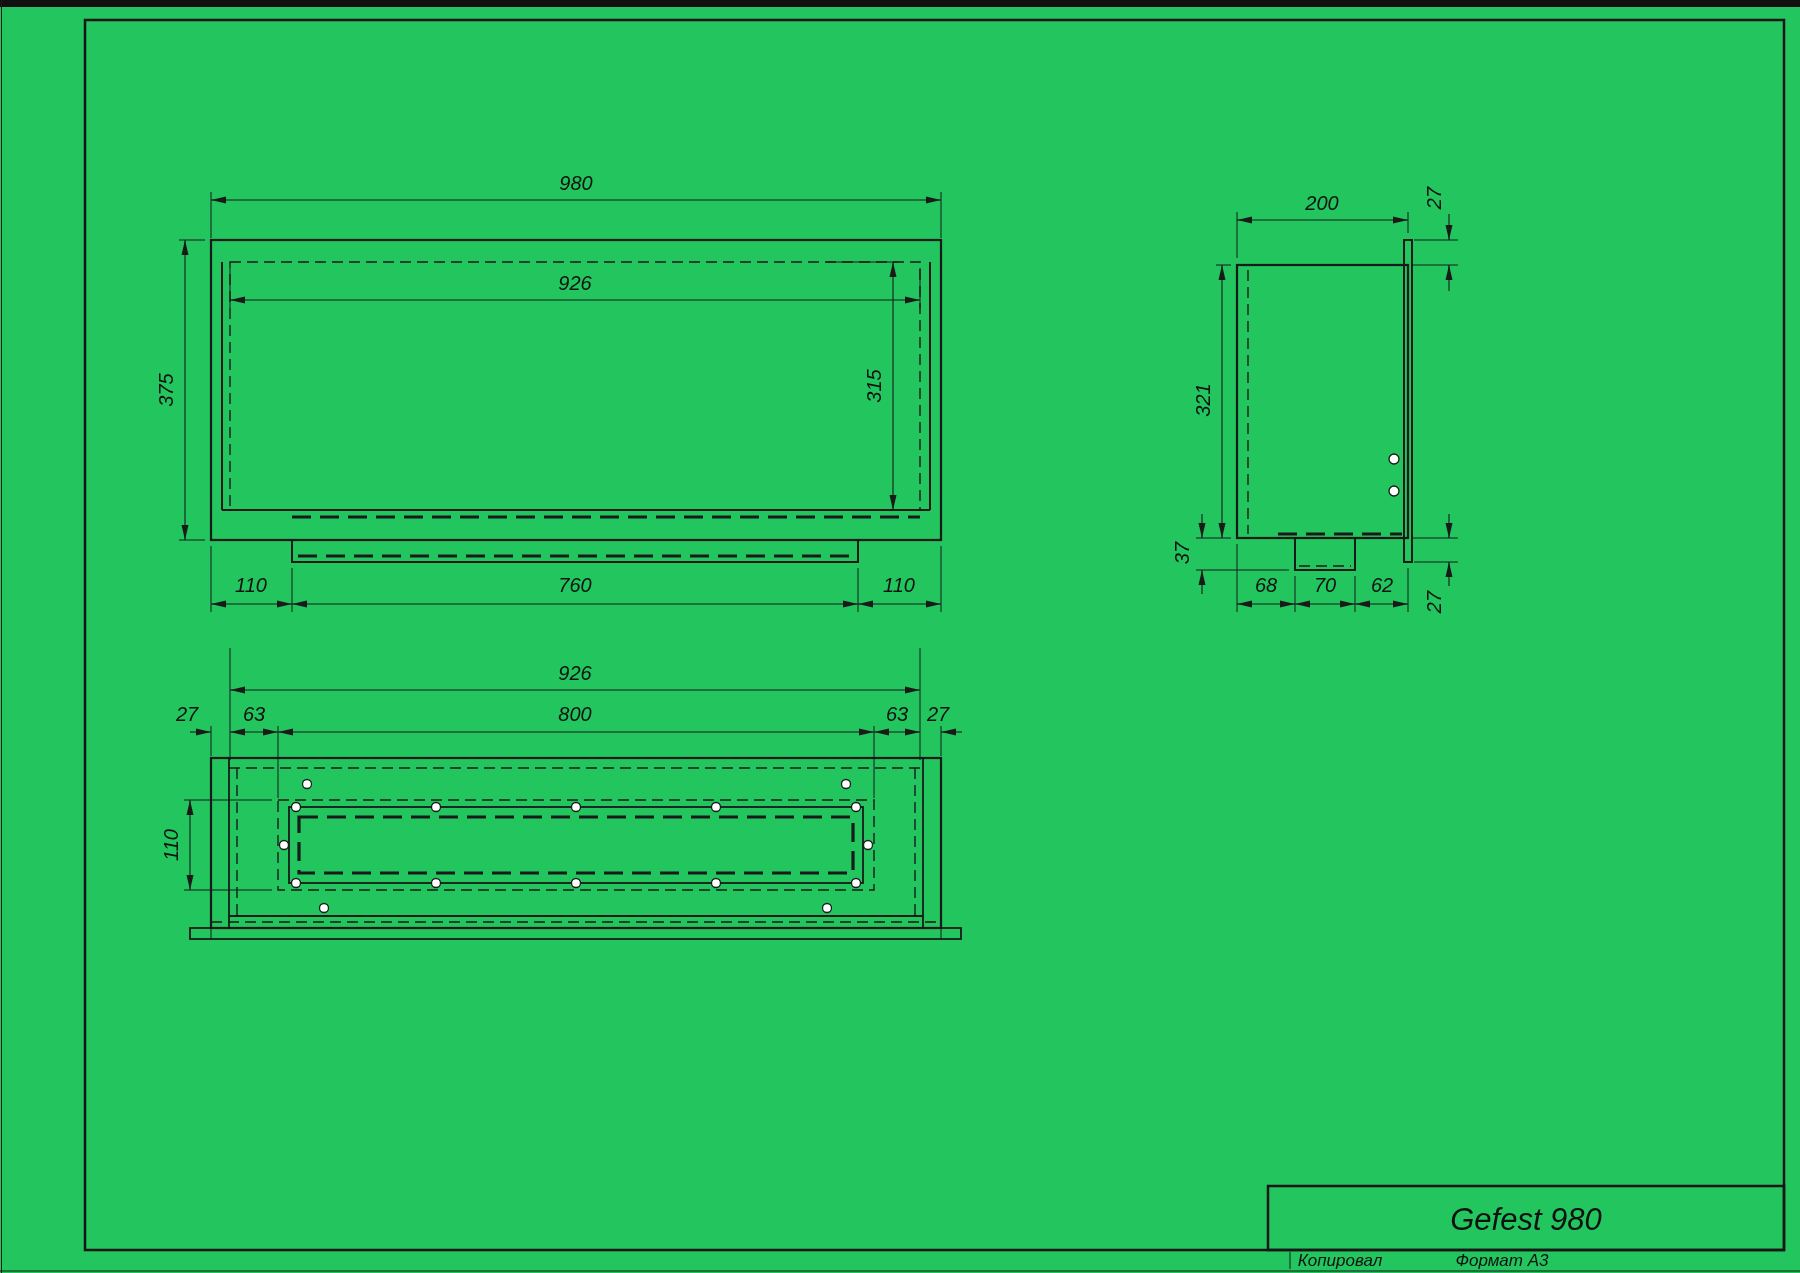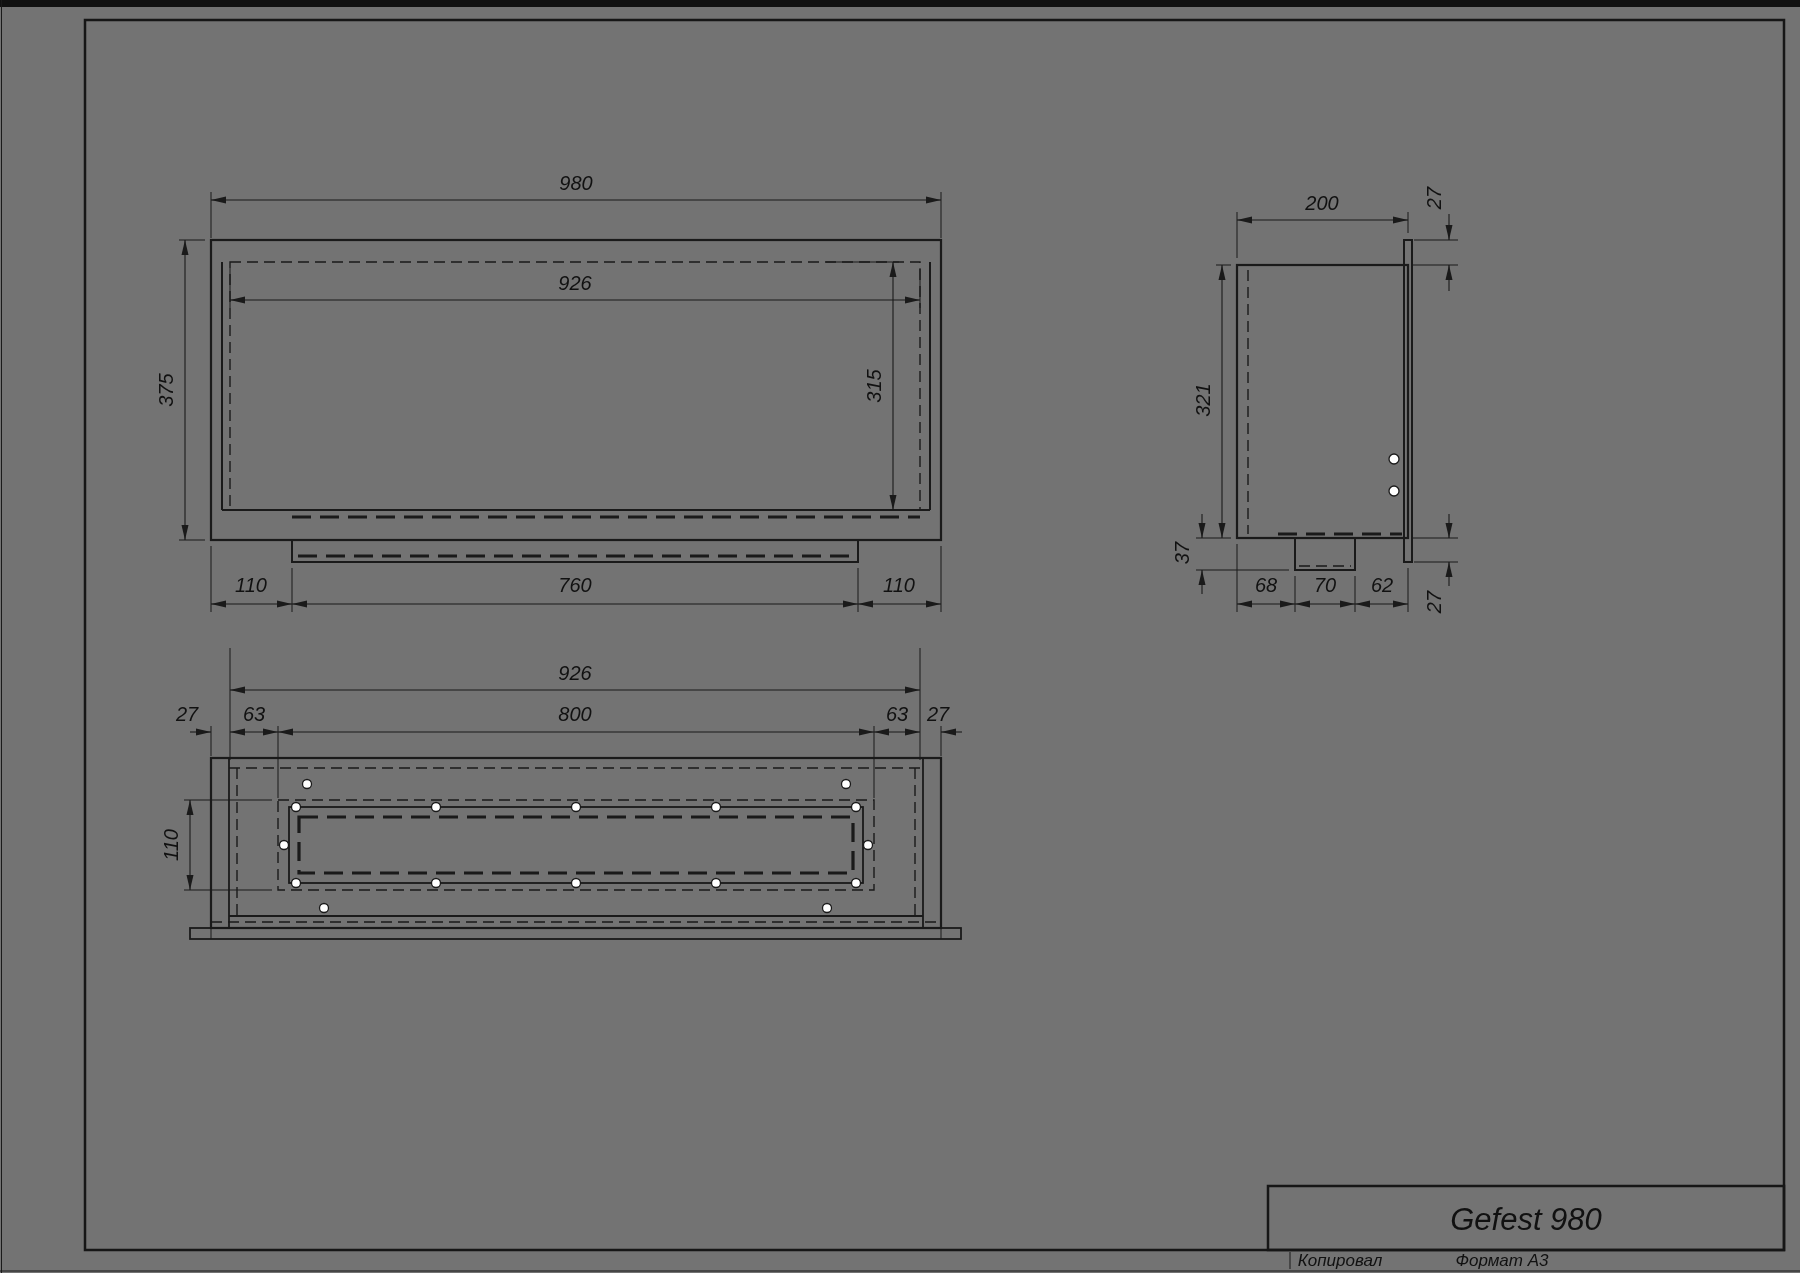--- a/index.html
+++ b/index.html
@@ -1,16 +1,16 @@
 <!DOCTYPE html>
 <html><head>
 <meta charset="utf-8">
 <style>
   html,body{margin:0;padding:0;background:#ffffff;}
-  .page{position:relative;width:1800px;height:1273px;background:#737373;overflow:hidden;}
+  .page{position:relative;width:1800px;height:1273px;background:#22c55e;overflow:hidden;}
   svg{display:block;}
   text{font-family:"Liberation Sans","DejaVu Sans",sans-serif;font-style:italic;fill:#111;}
   .dimtxt{font-size:20px;text-anchor:middle;}
   .titletxt{font-size:31px;text-anchor:middle;}
   .foottxt{font-size:17px;text-anchor:middle;}
   .o22{stroke:#1a1a1a;stroke-width:2.2;fill:none;}
   .o20{stroke:#1a1a1a;stroke-width:2;fill:none;}
   .o18{stroke:#1a1a1a;stroke-width:1.8;fill:none;}
   .hid{stroke:#1a1a1a;stroke-width:1.4;fill:none;stroke-dasharray:11 6;}
   .thk{stroke:#1a1a1a;stroke-width:3.2;fill:none;stroke-dasharray:19 9;}

